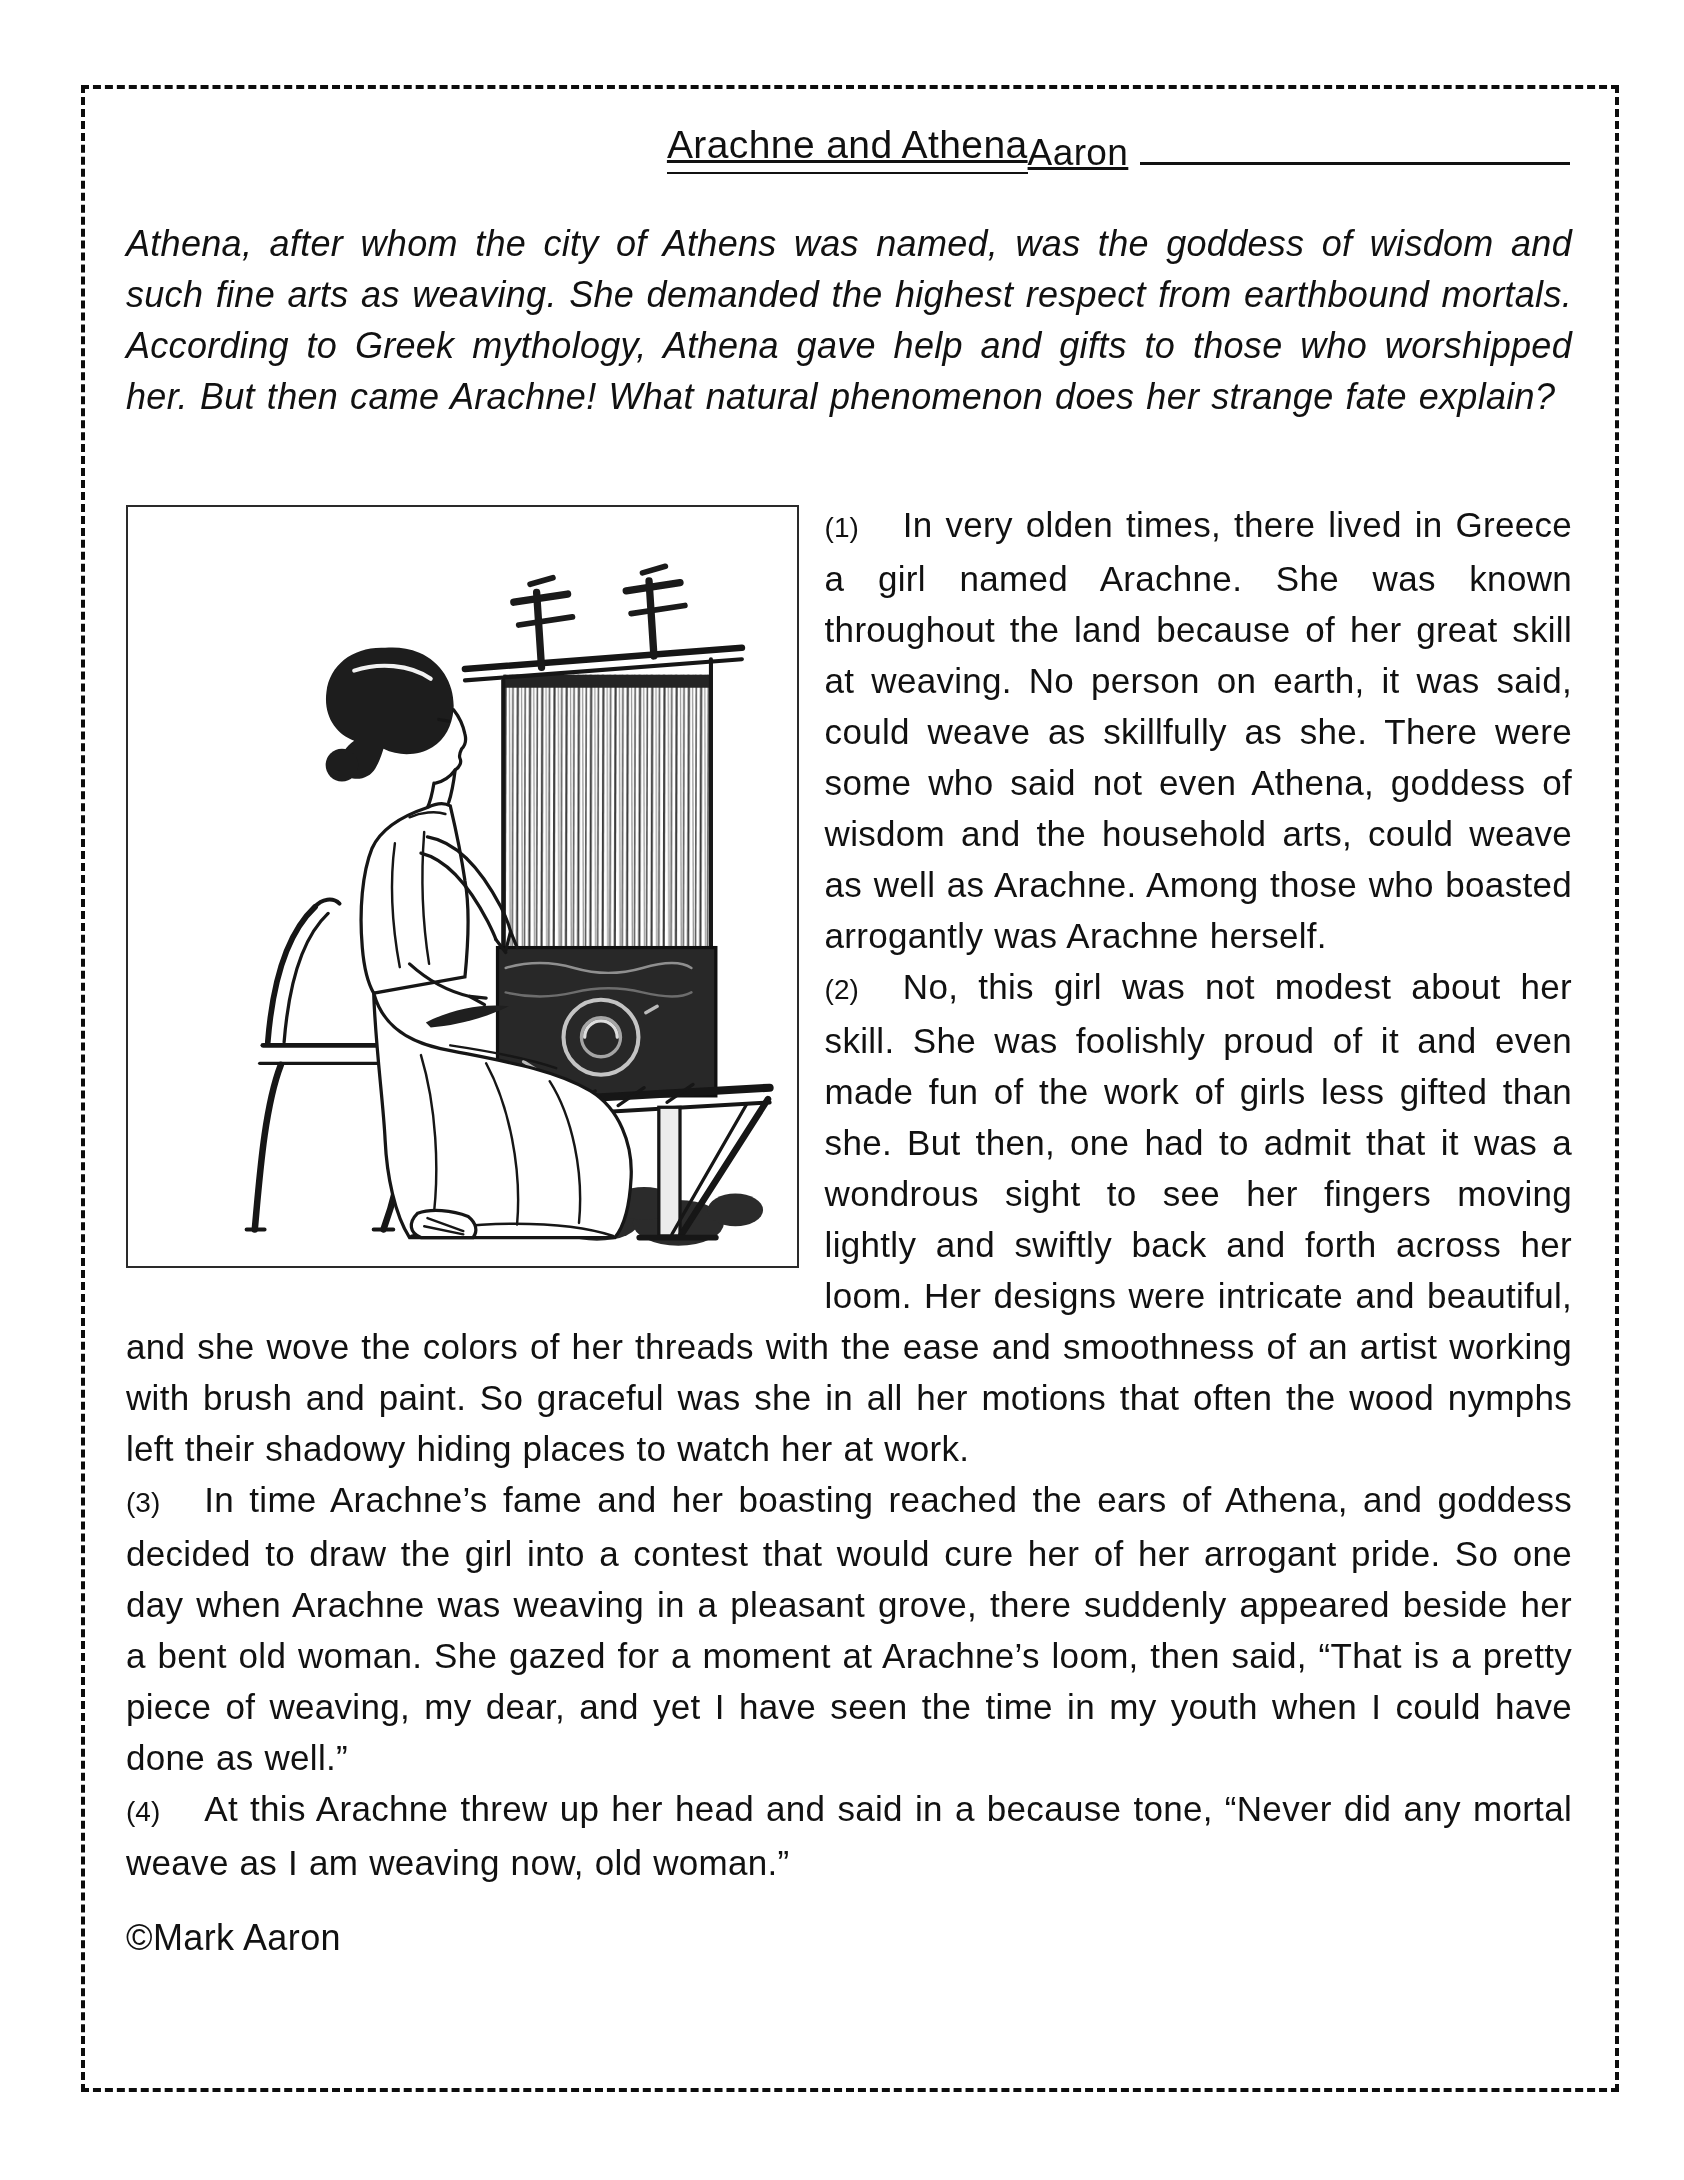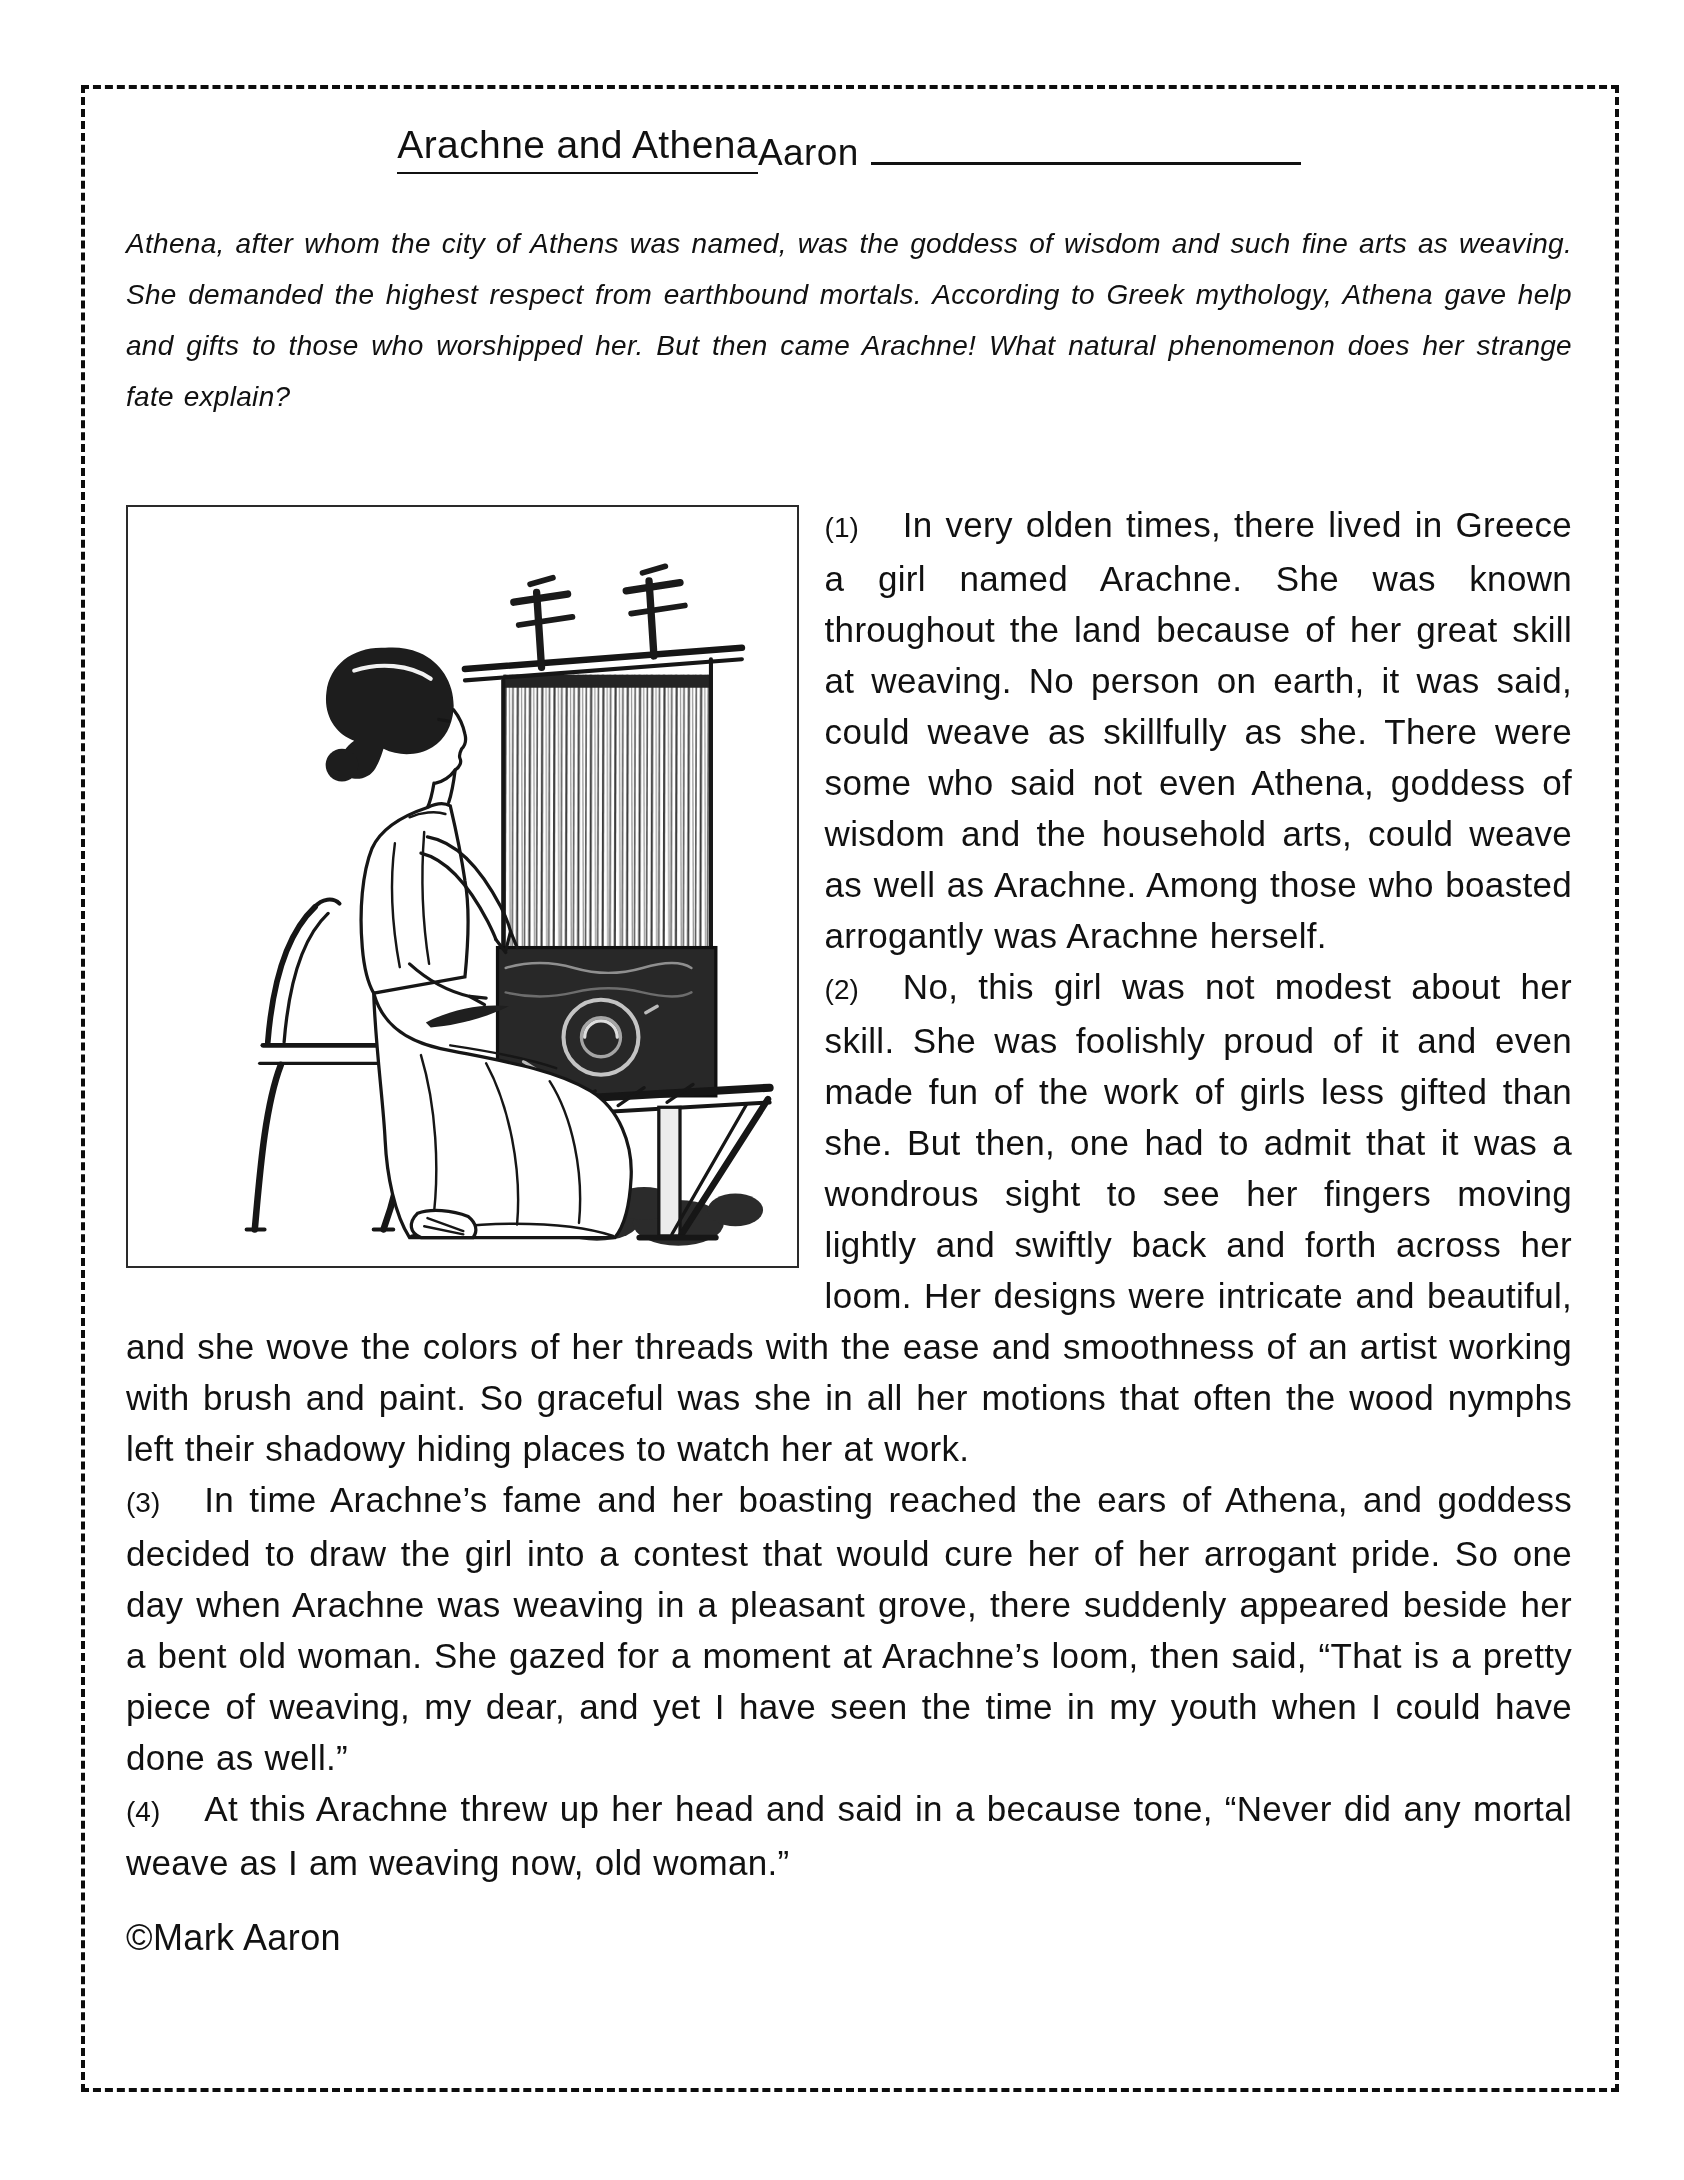--- a/index.html
+++ b/index.html
@@ -6,32 +6,32 @@
   html,body { background:#ffffff; }
   .page {
     position:relative; width:1685px; height:2181px; background:#ffffff;
     font-family:"Liberation Sans", sans-serif; color:#111111; overflow:hidden;
   }
   .frame {
     position:absolute; left:81px; top:85px; width:1538px; height:2007px;
     border:4.3px dashed #0d0d0d; padding:32px 43px 25.6px 41px; overflow:hidden;
     background:#ffffff;
   }
-  .header { display:flex; justify-content:center; align-items:flex-end; padding:3.4px 1.7px 0 1.7px; }
+  .header { display:flex; justify-content:flex-end; align-items:flex-end; padding:3.4px 1.7px 0 1.7px;text-decoration:underline; }
   .title {
     font-size:39px; font-weight:400; letter-spacing:0.4px;
     border-bottom:2.6px solid #111; padding-bottom:4.3px; line-height:1.1;
   }
   .name-group { font-size:37px; letter-spacing:0.4px; white-space:nowrap; }
   .name-blank {
     display:inline-block; width:430px; height:6.8px;
     border-bottom:3.4px solid #111; margin-left:12px;
   }
   .intro {
-    margin-top:44px; font-style:italic; font-size:28px; line-height:51px;
+    margin-top:44px; font-style:italic; font-size:36px; line-height:51px;
     text-align:justify; letter-spacing:0.3px; word-spacing:1.7px;
   }
   .story { margin-top:77px; font-size:35px; line-height:51px; text-align:justify; letter-spacing:0.3px; word-spacing:0.9px; }
   .figure {
     float:left; width:673px; height:763px; border:2.6px solid #2a2a2a;
     margin:6.8px 25.6px 12px 0; background:#fff; padding:17px 12px;
   }
   .figure svg { width:100%; height:100%; }
   .story p { margin:0; }
   .pnum { font-size:28px; letter-spacing:0; padding-right:44px; }

